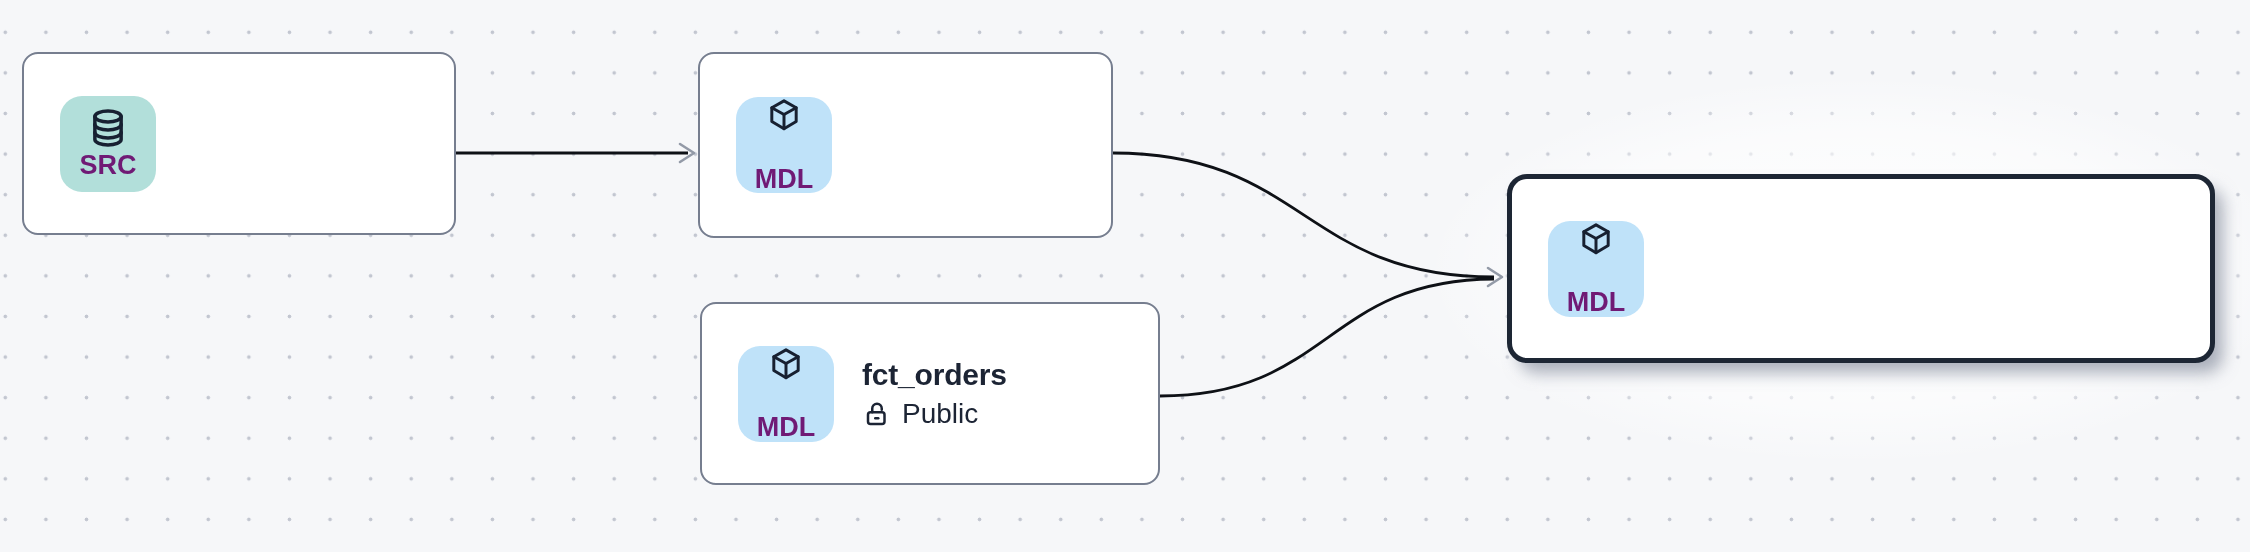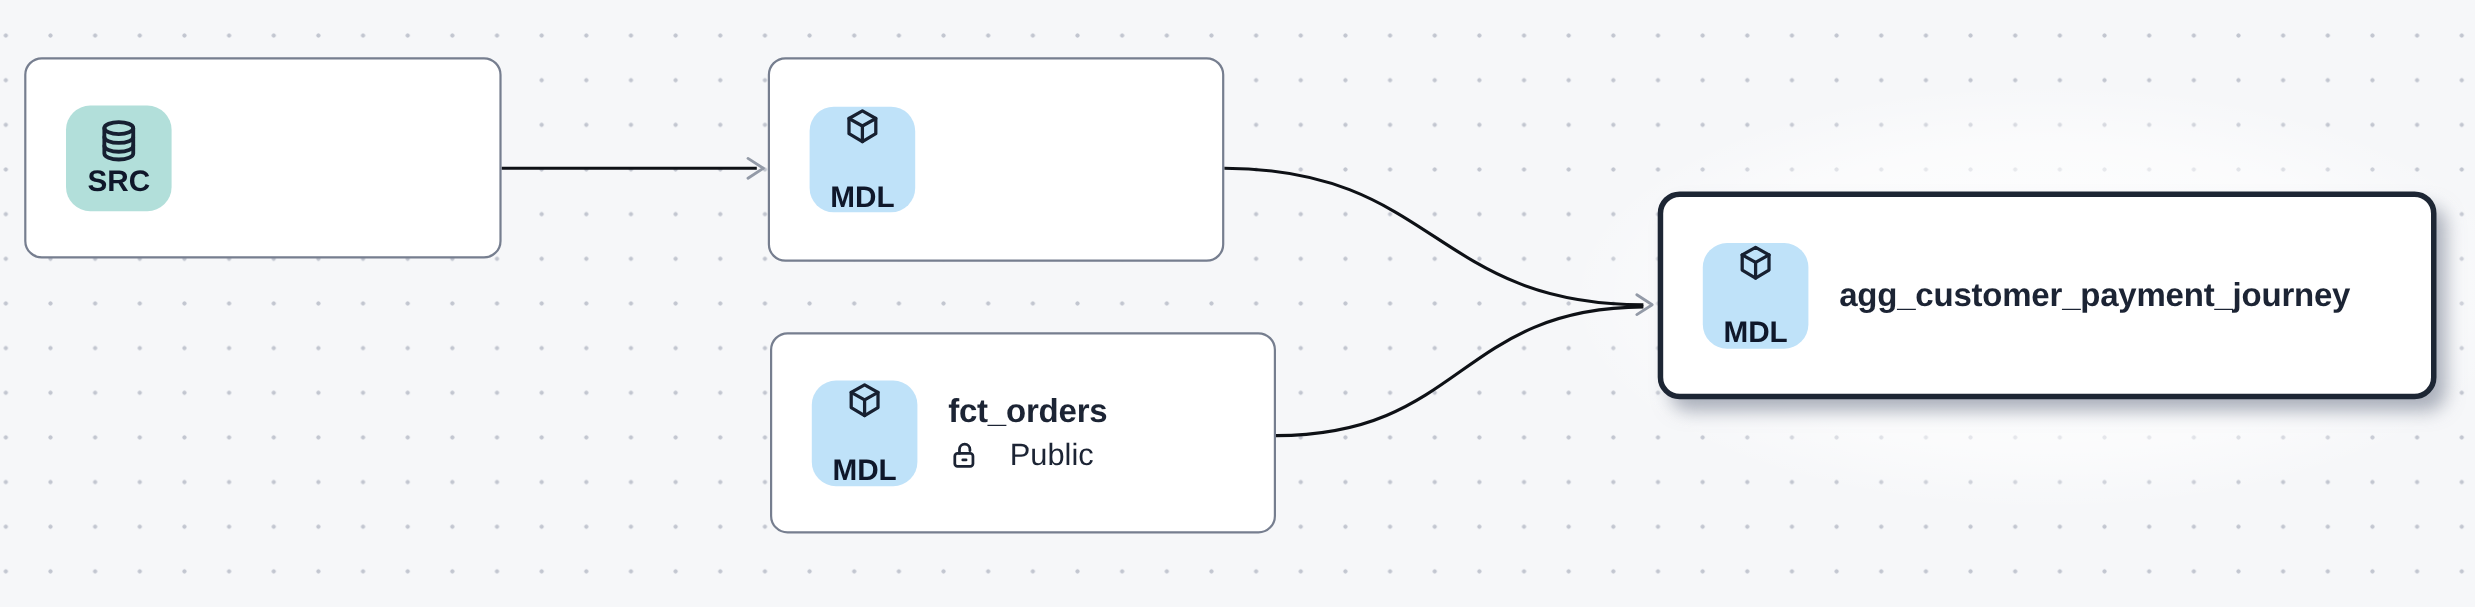--- a/index.html
+++ b/index.html
@@ -34,34 +34,34 @@
     color:#1c2434;
   }
   .node.selected{
     border:5px solid #1d2634;
     border-radius:20px;
     box-shadow:10px 12px 16px -2px rgba(105,115,135,0.55);
   }
   .badge{
     flex:0 0 auto;width:96px;height:96px;border-radius:22px;
     display:flex;flex-direction:column;align-items:center;justify-content:center;
-    color:#0f172a;
+    color:#701a75;
   }
   .badge-src{background:#b2dfda;}
   .badge-mdl{background:#bfe2f9;gap:30px;}
   .badge svg{display:block;}
   .badge .badge-label{
     font-size:27px;font-weight:600;line-height:1.05;margin-top:2px;letter-spacing:0px;
   }
   .node-title{
     font-size:30px;font-weight:600;letter-spacing:-0.2px;white-space:nowrap;
   }
   .node-body{display:flex;flex-direction:column;justify-content:center;gap:6px;}
   .access-row{
-    display:flex;align-items:center;gap:26px;
+    display:flex;align-items:center;gap:10px;
     font-size:28px;font-weight:400;color:#1c2434;
   }
   .access-row svg{display:block;}
 </style>
 </head>
 <body>
 
 <div class="canvas">
 
   <div class="glow"></div>
@@ -121,18 +121,15 @@
 
   <div class="node selected" style="left:1507px;top:174px;width:708px;height:189px;">
     <div class="badge badge-mdl">
       <svg width="42" height="42" viewBox="0 0 24 24" fill="none" stroke="#172031" stroke-width="2" stroke-linecap="round" stroke-linejoin="round">
         <path d="M12 2.6l8.2 4.6v9.3L12 21.4l-8.2-4.9V7.2L12 2.6z"></path>
         <path d="M3.8 7.2L12 11.8l8.2-4.6"></path>
         <path d="M12 11.8v9.6"></path>
       </svg>
       <span class="badge-label">MDL</span>
     </div>
-    <div class="node-body">
-      <span class="node-title">agg_customer_payment_journey</span>
-    </div>
   </div>
 
 </div>
 
 </body></html>

